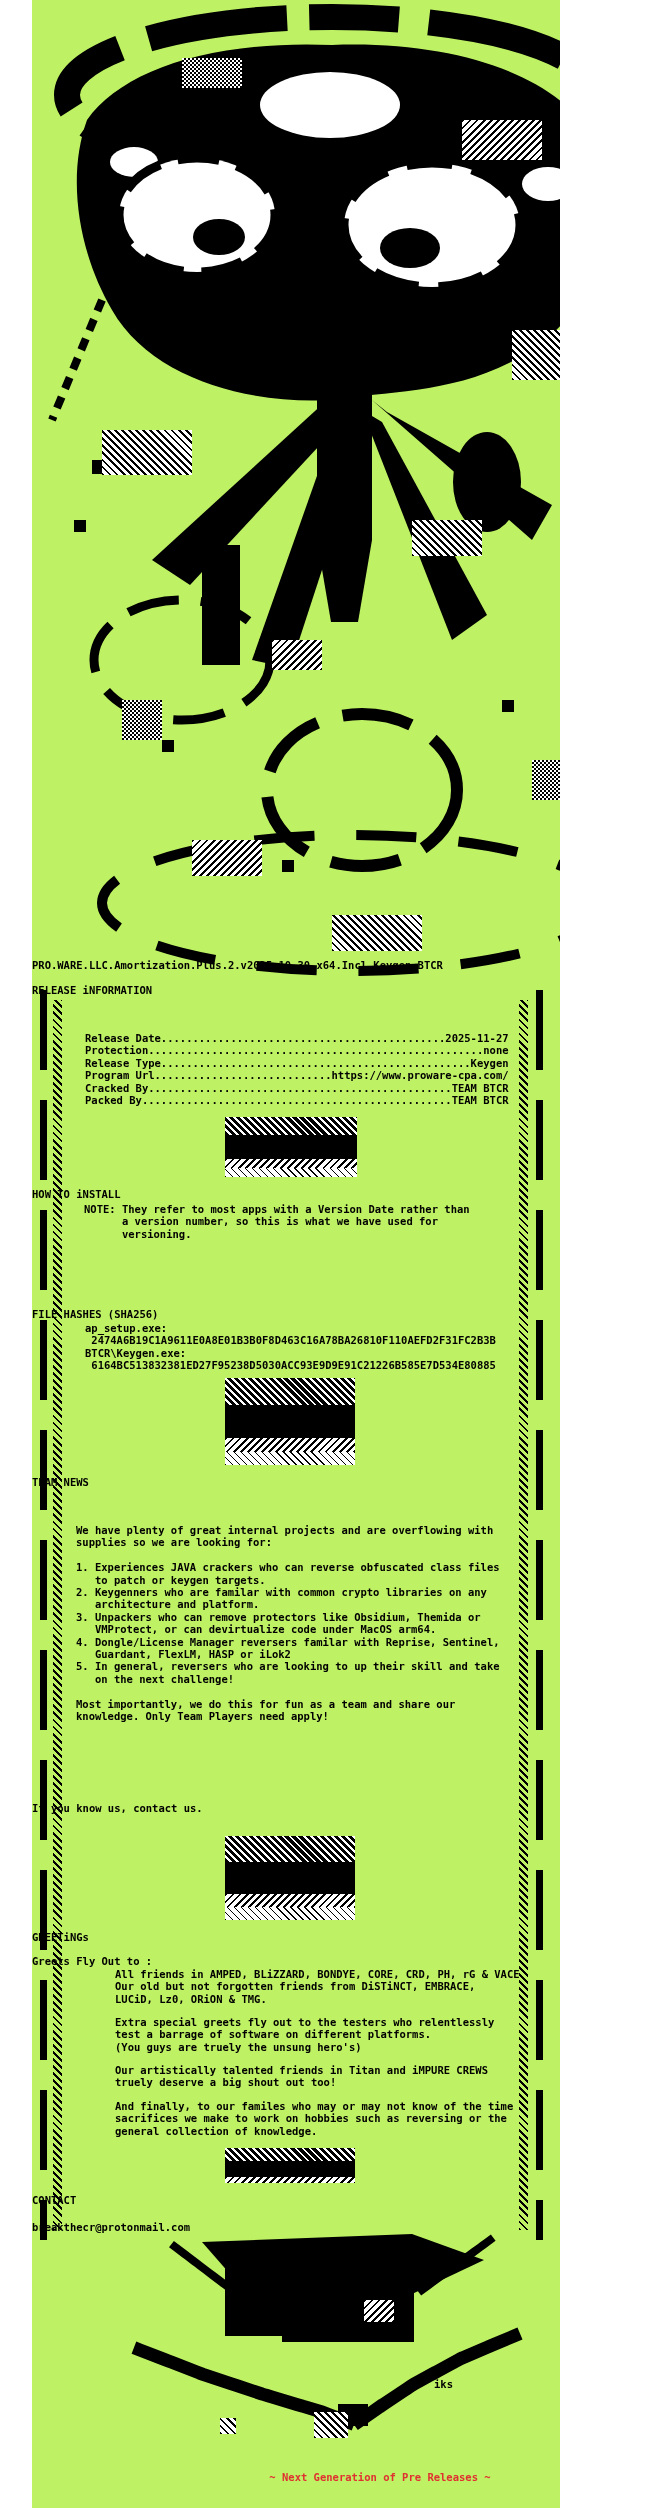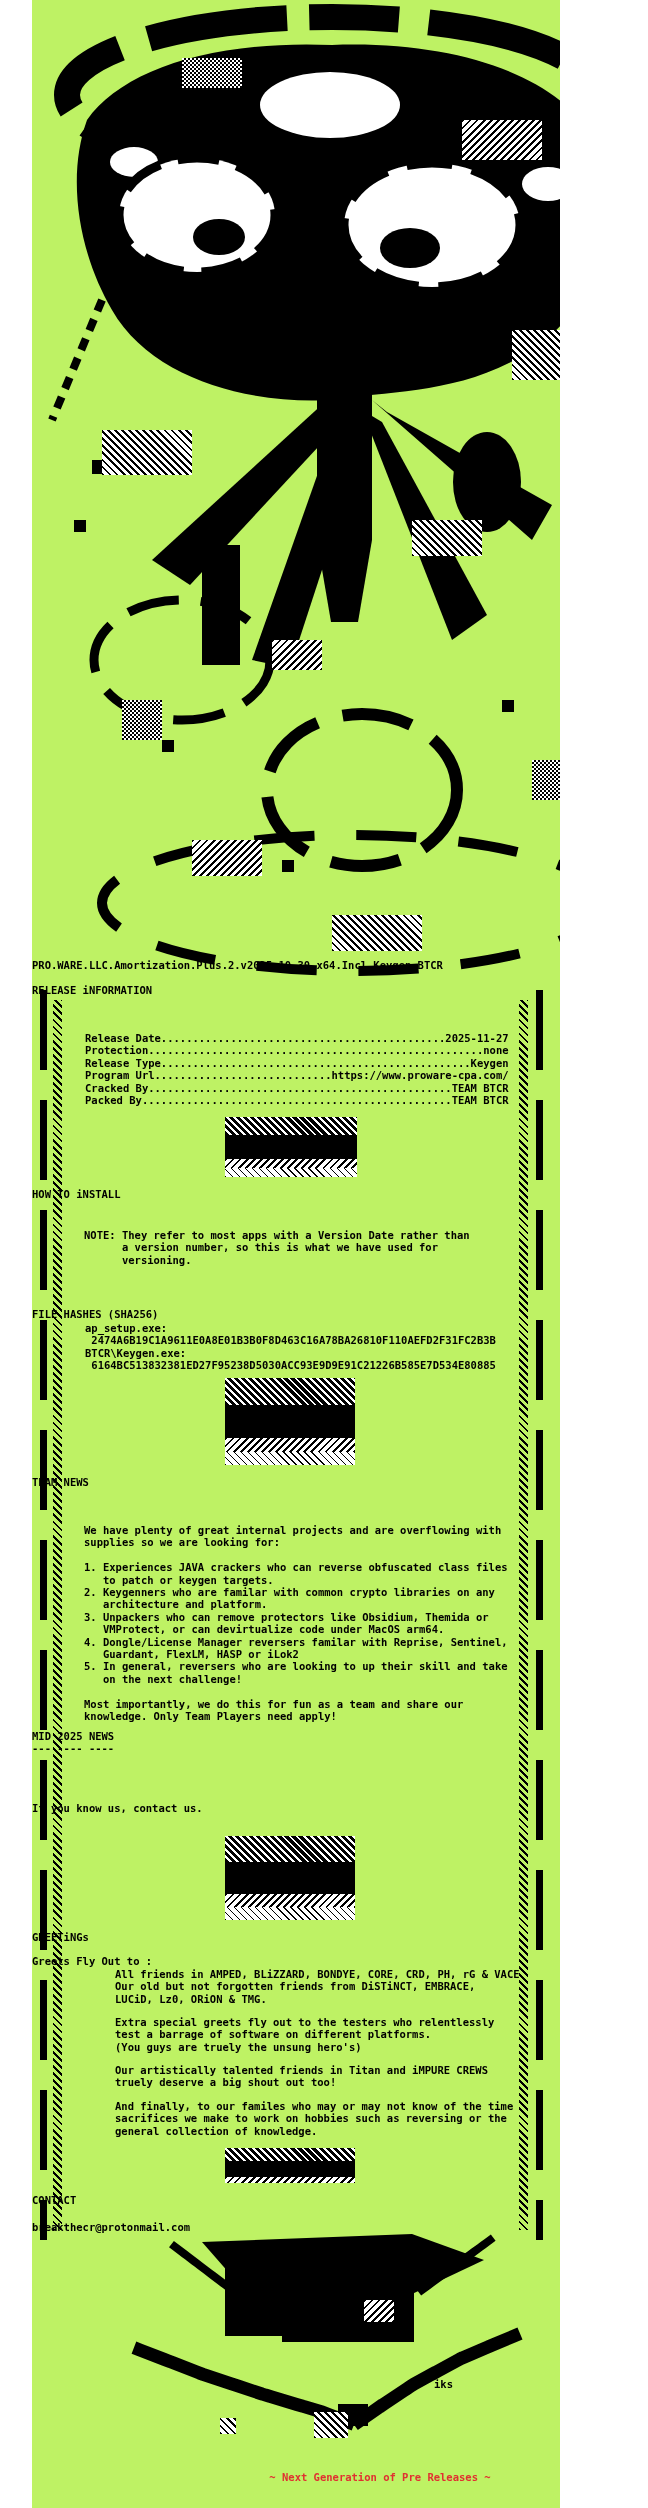--- a/index.html
+++ b/index.html
@@ -111,57 +111,55 @@
 Packed By.................................................TEAM BTCR</pre>
 
   <div class="banner" style="left:193px;top:1117px;width:132px;height:60px">
     <div class="s1"></div>
     <div class="s2"></div>
     <div class="s3"></div>
     <div class="s4"></div>
   </div>
 
   <pre class="t c" style="top:1188px">HOW TO iNSTALL</pre>
-  <pre class="t" style="left:52px;top:1229px">NOTE: They refer to most apps with a Version Date rather than
+  <pre class="t" style="left:52px;top:1203px">NOTE: They refer to most apps with a Version Date rather than
       a version number, so this is what we have used for
       versioning.</pre>
 
   <pre class="t c" style="top:1308px">FILE HASHES (SHA256)</pre>
   <pre class="t" style="left:53px;top:1322px">ap_setup.exe:
  2474A6B19C1A9611E0A8E01B3B0F8D463C16A78BA26810F110AEFD2F31FC2B3B
 BTCR\Keygen.exe:
  6164BC513832381ED27F95238D5030ACC93E9D9E91C21226B585E7D534E80885</pre>
 
   <div class="banner" style="left:193px;top:1378px;width:130px;height:87px">
     <div class="s1"></div>
     <div class="s2"></div>
     <div class="s3"></div>
     <div class="s4"></div>
   </div>
 
   <pre class="t c" style="top:1476px">TEAM NEWS</pre>
-  <pre class="t" style="left:52px;top:1524px">We have plenty of great internal projects and are overflowing with
+  <pre class="t" style="left:44px;top:1524px">We have plenty of great internal projects and are overflowing with
 supplies so we are looking for:
 
 1. Experiences JAVA crackers who can reverse obfuscated class files
    to patch or keygen targets.
 2. Keygenners who are familar with common crypto libraries on any
    architecture and platform.
 3. Unpackers who can remove protectors like Obsidium, Themida or
    VMProtect, or can devirtualize code under MacOS arm64.
 4. Dongle/License Manager reversers familar with Reprise, Sentinel,
    Guardant, FlexLM, HASP or iLok2
 5. In general, reversers who are looking to up their skill and take
    on the next challenge!
 
 Most importantly, we do this for fun as a team and share our
 knowledge. Only Team Players need apply!</pre>
 
-  <pre class="t c" style="top:1730px">MID 2025 NEWS
---- ---- ----</pre>
   <pre class="t c" style="top:1802px">If you know us, contact us.</pre>
 
   <div class="banner" style="left:193px;top:1836px;width:130px;height:84px">
     <div class="s1"></div>
     <div class="s2"></div>
     <div class="s3"></div>
     <div class="s4"></div>
   </div>
 
   <pre class="t c" style="top:1931px">GREETiNGs</pre>

